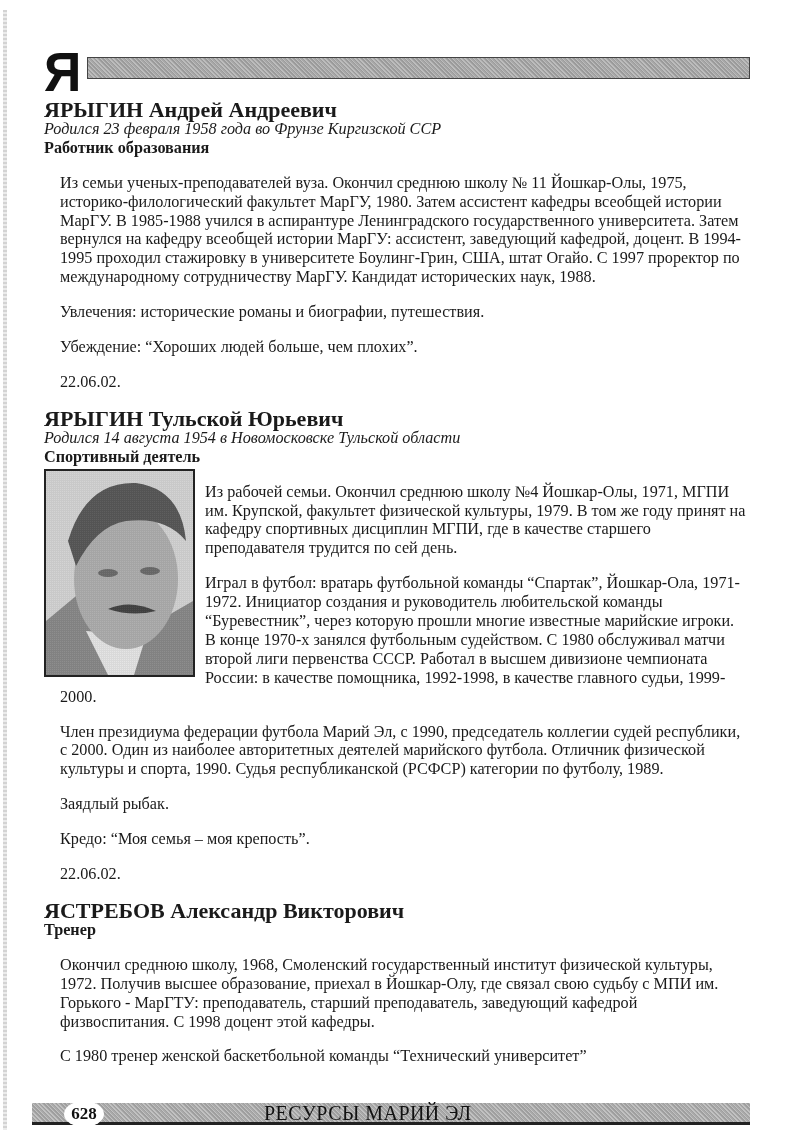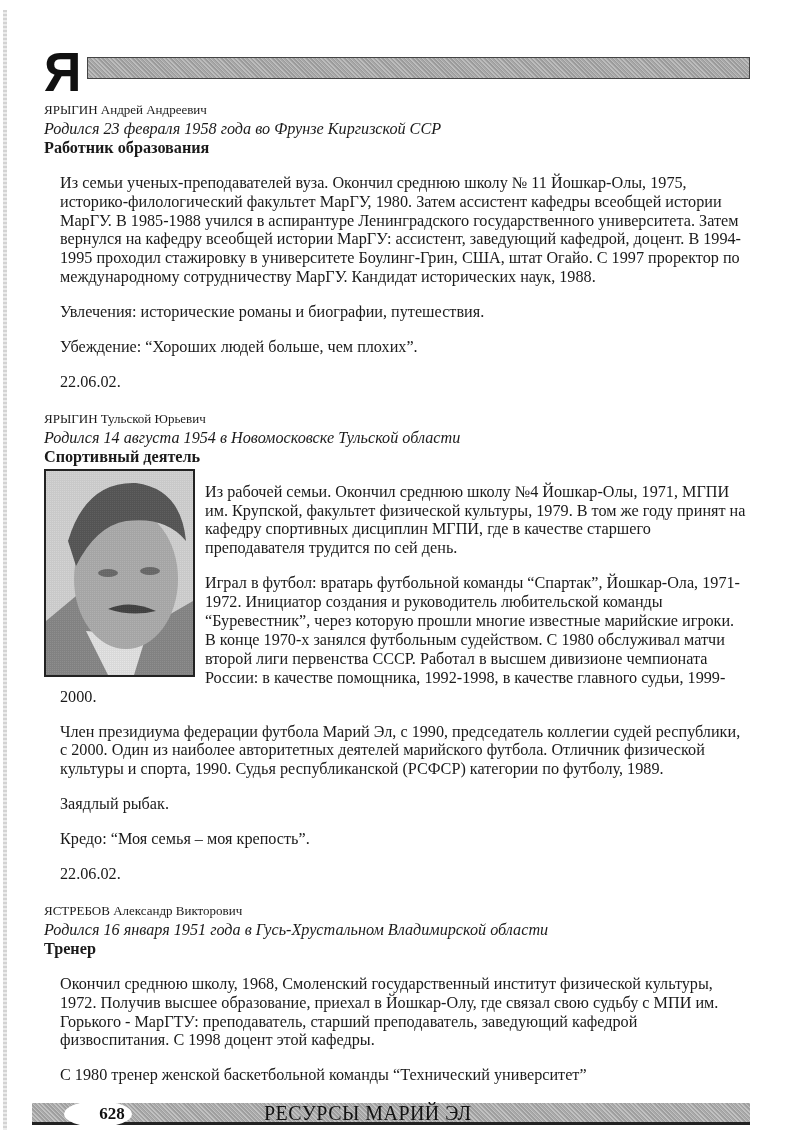--- a/index.html
+++ b/index.html
@@ -9,34 +9,34 @@
          background: repeating-linear-gradient(180deg, #c8c8c8 0 2px, #e6e6e6 2px 4px); opacity: .8; }
   .letter { position: absolute; left: 44px; top: 50px; font-family: "Liberation Sans", sans-serif;
          font-weight: bold; font-size: 52px; line-height: 44px; color: #111; transform: scaleY(1.05); }
   .header-bar { position: absolute; left: 87px; top: 57px; width: 663px; height: 22px;
          border: 1.5px solid #444; box-sizing: border-box;
          background: repeating-linear-gradient(45deg, #9a9a9a 0 1px, #bdbdbd 1px 2px, #a8a8a8 2px 3px),
                      #aaa; }
   .content { position: absolute; left: 44px; top: 101px; width: 720px;
          font-size: 16.2px; line-height: 18.9px; }
   .entry { margin-bottom: 18px; }
-  .name { font-weight: normal; font-family: "Liberation Serif", serif; font-size: 13px; }
+  .name { font-weight: bold; font-family: "Liberation Serif", serif; font-size: 22px; }
   .birth { font-style: italic; }
   .role { font-weight: bold; }
   .para { margin: 16px; }
   .photo-wrap { float: left; width: 151px; height: 208px; margin: 2px 10px 2px 0;
          border: 2px solid #222; box-sizing: border-box; position: relative; overflow: hidden;
          background: repeating-linear-gradient(45deg,#cfcfcf 0 1px,#e8e8e8 1px 2px); }
   .photo-wrap svg { position: absolute; left: 0; top: 0; }
   .footer { position: absolute; left: 30px; top: 1099px; width: 720px; height: 30px; }
   .footer-bar { position: absolute; left: 2px; top: 4px; width: 718px; height: 22px;
          background: repeating-linear-gradient(45deg, #9e9e9e 0 1px, #c2c2c2 1px 2px, #aaaaaa 2px 3px);
          border-bottom: 3px solid #222; box-sizing: border-box; }
   .page-num { position: absolute; left: 34px; top: 2px; width: 40px; height: 26px; background: #fff;
-         border-radius: 50%; font-weight: bold; font-size: 17px; line-height: 26px; text-align: center; color: #111; padding-left: 28px; }
+         border-radius: 50%; font-weight: bold; font-size: 17px; line-height: 26px; text-align: center; color: #111; }
   .footer-title { position: absolute; left: 234px; top: 2px; font-family: "Liberation Serif", serif;
          font-size: 21px; line-height: 24px; letter-spacing: 0.5px; color: #111; transform: scaleX(0.95); transform-origin: left; }
 </style>
 </head>
 <body>
 
 <div class="binding-edge"></div>
 <div class="letter">Я</div>
 <div class="header-bar"></div>
 
@@ -78,21 +78,20 @@
     <p class="para">Из рабочей семьи. Окончил среднюю школу №4 Йошкар-Олы, 1971, МГПИ им. Крупской, факультет физической культуры, 1979. В том же году принят на кафедру спортивных дисциплин МГПИ, где в качестве старшего преподавателя трудится по сей день.</p>
     <p class="para">Играл в футбол: вратарь футбольной команды “Спартак”, Йошкар-Ола, 1971-1972. Инициатор создания и руководитель любительской команды “Буревестник”, через которую прошли многие известные марийские игроки. В конце 1970-х занялся футбольным судейством. С 1980 обслуживал матчи второй лиги первенства СССР. Работал в высшем дивизионе чемпионата России: в качестве помощника, 1992-1998, в качестве главного судьи, 1999-2000.</p>
     <p class="para">Член президиума федерации футбола Марий Эл, с 1990, председатель коллегии судей республики, с 2000. Один из наиболее авторитетных деятелей марийского футбола. Отличник физической культуры и спорта, 1990. Судья республиканской (РСФСР) категории по футболу, 1989.</p>
     <p class="para">Заядлый рыбак.</p>
     <p class="para">Кредо: “Моя семья – моя крепость”.</p>
     <p class="para">22.06.02.</p>
   </div>
 
   <div class="entry">
     <div class="name">ЯСТРЕБОВ Александр Викторович</div>
-    <div class="birth">Родился 16 января 1951 года в Гусь-Хрустальном Владимирской области</div>
     <div class="role">Тренер</div>
     <p class="para">Окончил среднюю школу, 1968, Смоленский государственный институт физической культуры, 1972. Получив высшее образование, приехал в Йошкар-Олу, где связал свою судьбу с МПИ им. Горького - МарГТУ: преподаватель, старший преподаватель, заведующий кафедрой физвоспитания. С 1998 доцент этой кафедры.</p>
     <p class="para">С 1980 тренер женской баскетбольной команды “Технический университет”</p>
   </div>
 </div>
 
 <div class="footer">
   <div class="footer-bar"></div>
   <div class="page-num">628</div>
   <div class="footer-title">РЕСУРСЫ МАРИЙ ЭЛ</div>

